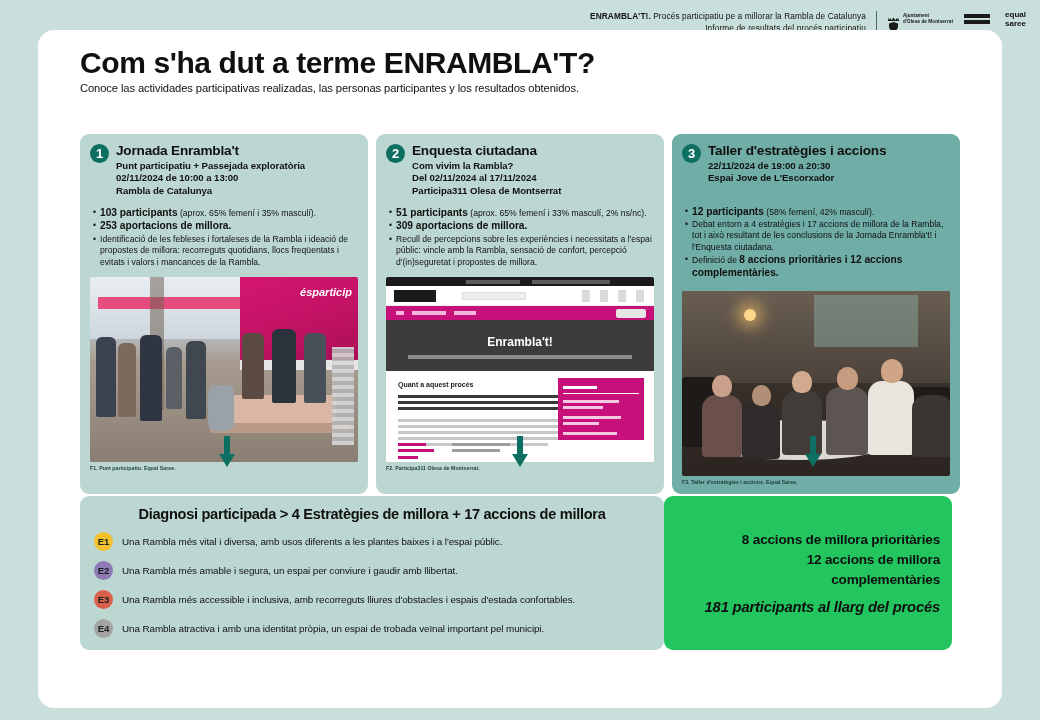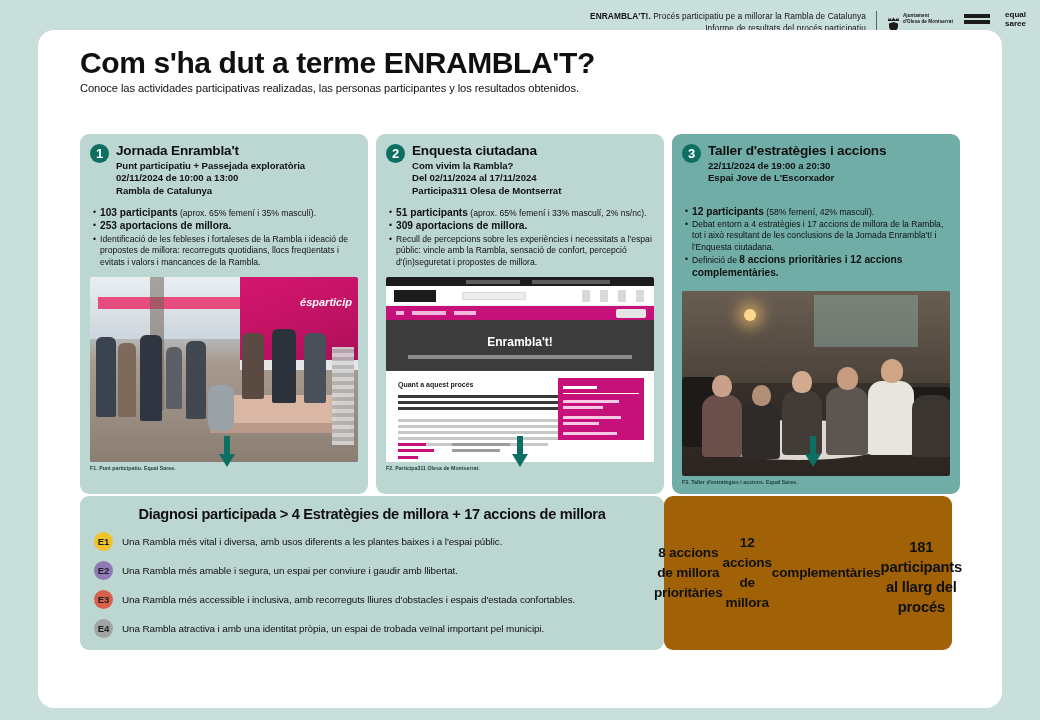--- a/index.html
+++ b/index.html
@@ -73,21 +73,21 @@
   .photo { margin-top: 9px; width: 268px; height: 185px; border-radius: 2px; overflow: hidden; position: relative; background:#888; }
   .panel.dark .photo { height: 185px; }
   .caption { font-size: 5.2px; color: #20413d; margin-top: 3px; font-weight: bold; letter-spacing: .05px; }
   .panel.dark .caption { color: #1d3b37; }
 
   
   .p1 { background: linear-gradient(#cfd6dd 0%, #b9c3cc 28%, #a89b8e 46%, #9b8e84 70%, #8d8177 100%); }
   .p1 .tent { position:absolute; right:0; top:0; width:118px; height:92px;
      background: linear-gradient(160deg,#d4166f 0%, #c01263 55%, #a50f55 100%); }
   .p1 .tent:after { content:""; position:absolute; left:0; bottom:-1px; width:100%; height:10px; background:#e6e6e6; }
-  .p1 .tent-txt { position:absolute; right:6px; top:19px; color:#fff; font-size:11px; font-style:italic; font-weight:bold; }
+  .p1 .tent-txt { position:absolute; right:6px; top:9px; color:#fff; font-size:11px; font-style:italic; font-weight:bold; }
   .p1 .awn { position:absolute; left:0; top:0; width:160px; height:62px; background: linear-gradient(180deg,#e9eef2,#cdd6dd); }
   .p1 .awn2 { position:absolute; left:8px; top:20px; width:150px; height:12px; background:#e8336b; opacity:.85; }
   .p1 .table { position:absolute; left:138px; top:118px; width:108px; height:30px; background:#d9b7a4; transform: skewX(-4deg); }
   .p1 .table2 { position:absolute; left:120px; top:146px; width:140px; height:10px; background:#b99a89; }
   .p1 .ground { position:absolute; left:0; bottom:0; width:100%; height:52px; background: linear-gradient(#9a8d82,#8a7d72); }
   .p1 .ppl { position:absolute; border-radius:6px 6px 2px 2px; }
   .p1 .gate { position:absolute; right:4px; top:70px; width:22px; height:98px; background: repeating-linear-gradient(0deg,#d8d8d8 0 4px,#b4b4b4 4px 8px); opacity:.9;}
   .p1 .tree { position:absolute; left:60px; top:-2px; width:14px; height:150px; background:#6f6256; opacity:.55; }
 
   
@@ -136,26 +136,26 @@
   .diag-title { text-align: center; font-size: 14.6px; font-weight: bold; color: #101010; letter-spacing: -.3px; }
   .strat { display: flex; align-items: center; gap: 9px; margin-top: 10px; }
   .badge {
     flex: 0 0 auto; width: 19px; height: 19px; border-radius: 50%;
     display: flex; align-items: center; justify-content: center;
     font-size: 9.6px; font-weight: bold; color: #17211f;
   }
   .strat-txt { font-size: 9.9px; color: #101010; letter-spacing: -.1px; }
 
   .summary {
-    width: 288px; background: #a16207; border-radius: 9px;
-    display: flex; flex-direction: row; align-items: center; justify-content: center;
+    width: 288px; background: #22c55e; border-radius: 9px;
+    display: flex; flex-direction: column; align-items: flex-end; justify-content: center;
     padding: 14px 12px; gap: 0px; text-align: center;
   }
   .sline { font-size: 13.6px; font-weight: bold; color: #101010; letter-spacing: -.2px; line-height: 20px; }
-  .sline.big { font-size: 14.8px; margin-top: 7px; }
+  .sline.big { font-size: 14.8px; margin-top: 7px; font-style: italic; }
 </style>
 </head>
 <body>
 
 <div class="topbar">
   <div class="topbar-text">
     <div>
       <b>ENRAMBLA'T!.</b><span> Procés participatiu pe a millorar la Rambla de Catalunya</span>
     </div>
     <div>Informe de resultats del procés participatiu</div>

